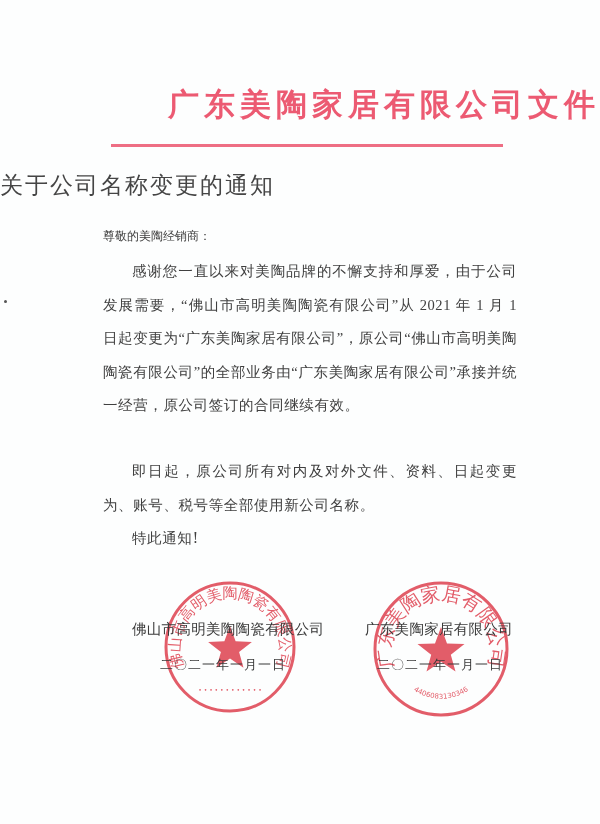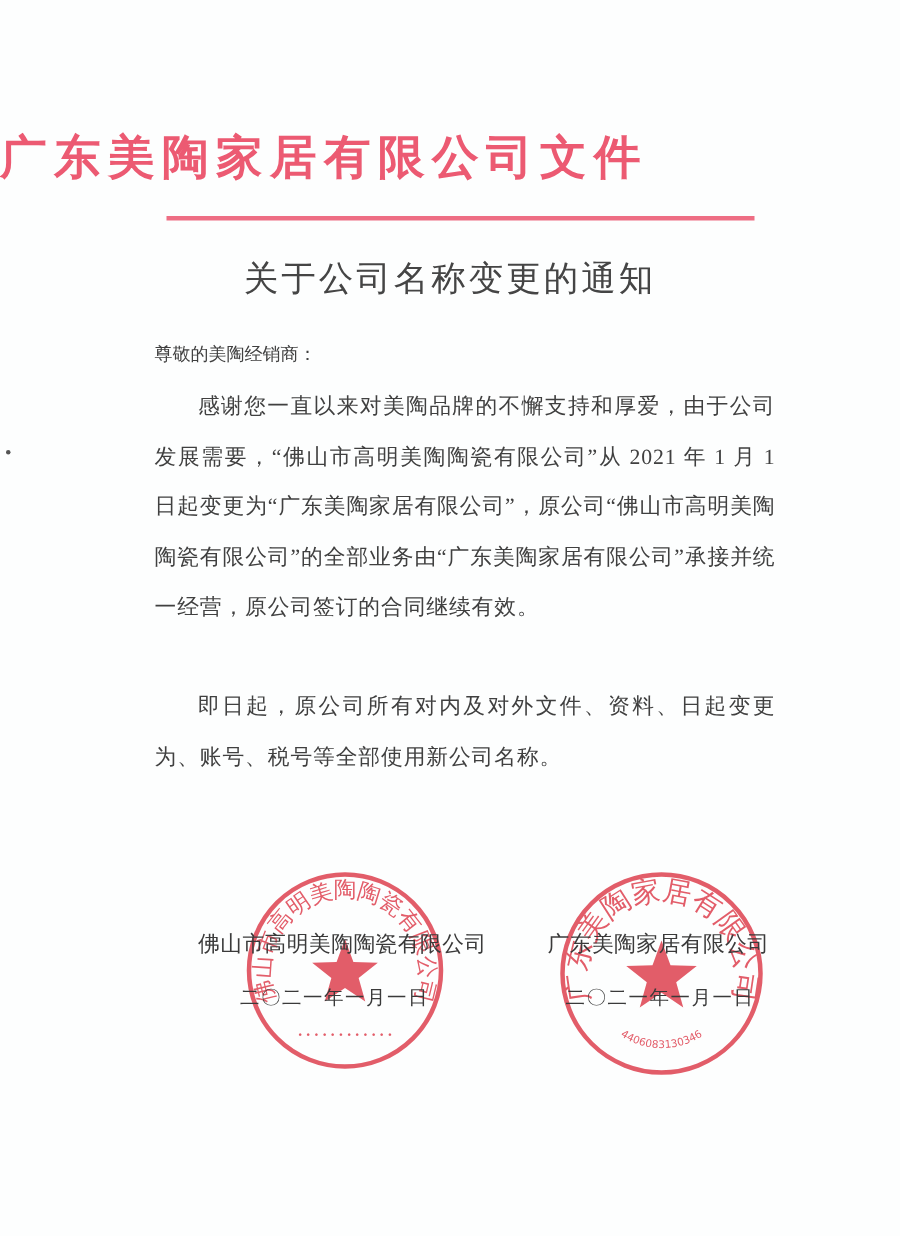--- a/index.html
+++ b/index.html
@@ -4,31 +4,31 @@
   <style>
     html, body { margin: 0; padding: 0; }
     body {
       width: 600px; height: 824px; position: relative; overflow: hidden;
       background: #fdfefe;
       font-family: "DejaVu Serif", "Liberation Serif", serif;
       color: #3a3a3a;
     }
     .page { position: absolute; inset: 0; }
     .header-title {
-      position: absolute; left: 0; right: 0; top: 84px; text-align: left;
+      position: absolute; left: 0; right: 0; top: 84px; text-align: right;
       font-family: Liberation Mono, monospace;
       font-weight: bold; font-size: 31px; letter-spacing: 5px;
       color: #ec5a72;
     }
     .header-rule {
       position: absolute; left: 111px; top: 144px; width: 392px; height: 3px;
       background: #ee6e84;
     }
     .doc-title {
-      position: absolute; left: 0; right: 0; top: 170px; text-align: center;
+      position: absolute; left: 0; right: 0; top: 170px; 
       font-size: 23px; letter-spacing: 2px; color: #454545;
       font-family: "DejaVu Sans", "Liberation Sans", sans-serif;
     }
     .salutation {
       position: absolute; left: 103px; top: 228px; font-size: 12px; color: #404040;
     }
     .para {
       position: absolute; left: 103px; width: 414px;
       font-size: 14.5px; line-height: 33.5px; color: #404040;
       text-indent: 29px; text-align: justify; letter-spacing: 0.6px;
@@ -53,20 +53,21 @@
 <div class="page">
   <div class="header-title">广东美陶家居有限公司文件</div>
   <div class="header-rule"></div>
 
   <div class="doc-title">关于公司名称变更的通知</div>
 
   <div class="salutation">尊敬的美陶经销商：</div>
 
   <div class="para p1">感谢您一直以来对美陶品牌的不懈支持和厚爱，由于公司发展需要，“佛山市高明美陶陶瓷有限公司”从 2021 年 1 月 1 日起变更为“广东美陶家居有限公司”，原公司“佛山市高明美陶陶瓷有限公司”的全部业务由“广东美陶家居有限公司”承接并统一经营，原公司签订的合同继续有效。</div>
   <div class="para p2">即日起，原公司所有对内及对外文件、资料、日起变更为、账号、税号等全部使用新公司名称。</div>
+  <div class="para p3">特此通知!</div>
 
   <svg class="stamp stamp-left" viewBox="0 0 134 134">
     <defs>
       <path id="arcL" d="M 22 90 A 50 50 0 1 1 112 90"></path>
     </defs>
     <circle cx="67" cy="67" r="64" fill="none" stroke="#e0404f" stroke-width="3"></circle>
     <text font-size="15" fill="#e0404f" font-family="DejaVu Serif, serif">
       <textPath href="#arcL" startOffset="50%" text-anchor="middle">佛山市高明美陶陶瓷有限公司</textPath>
     </text>
     <polygon points="67,46 72.6,61.3 88.9,61.9 76.1,72 80.5,87.7 67,78.6 53.5,87.7 57.9,72 45.1,61.9 61.4,61.3" fill="#e0404f"></polygon>

